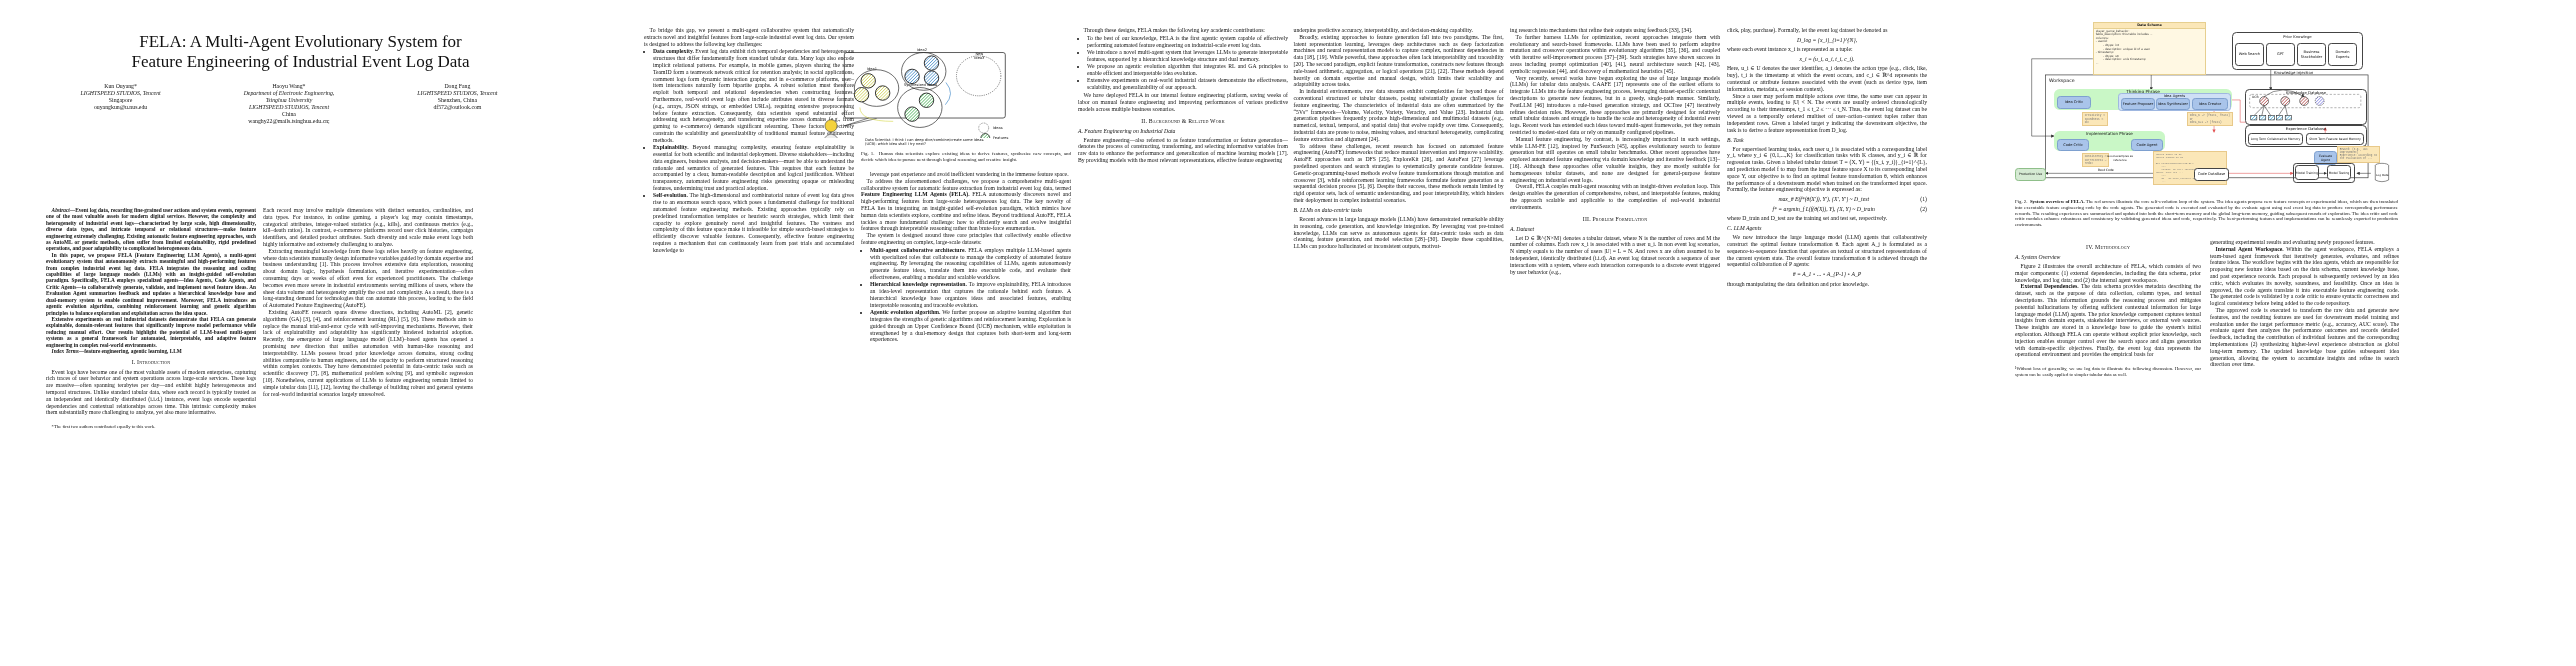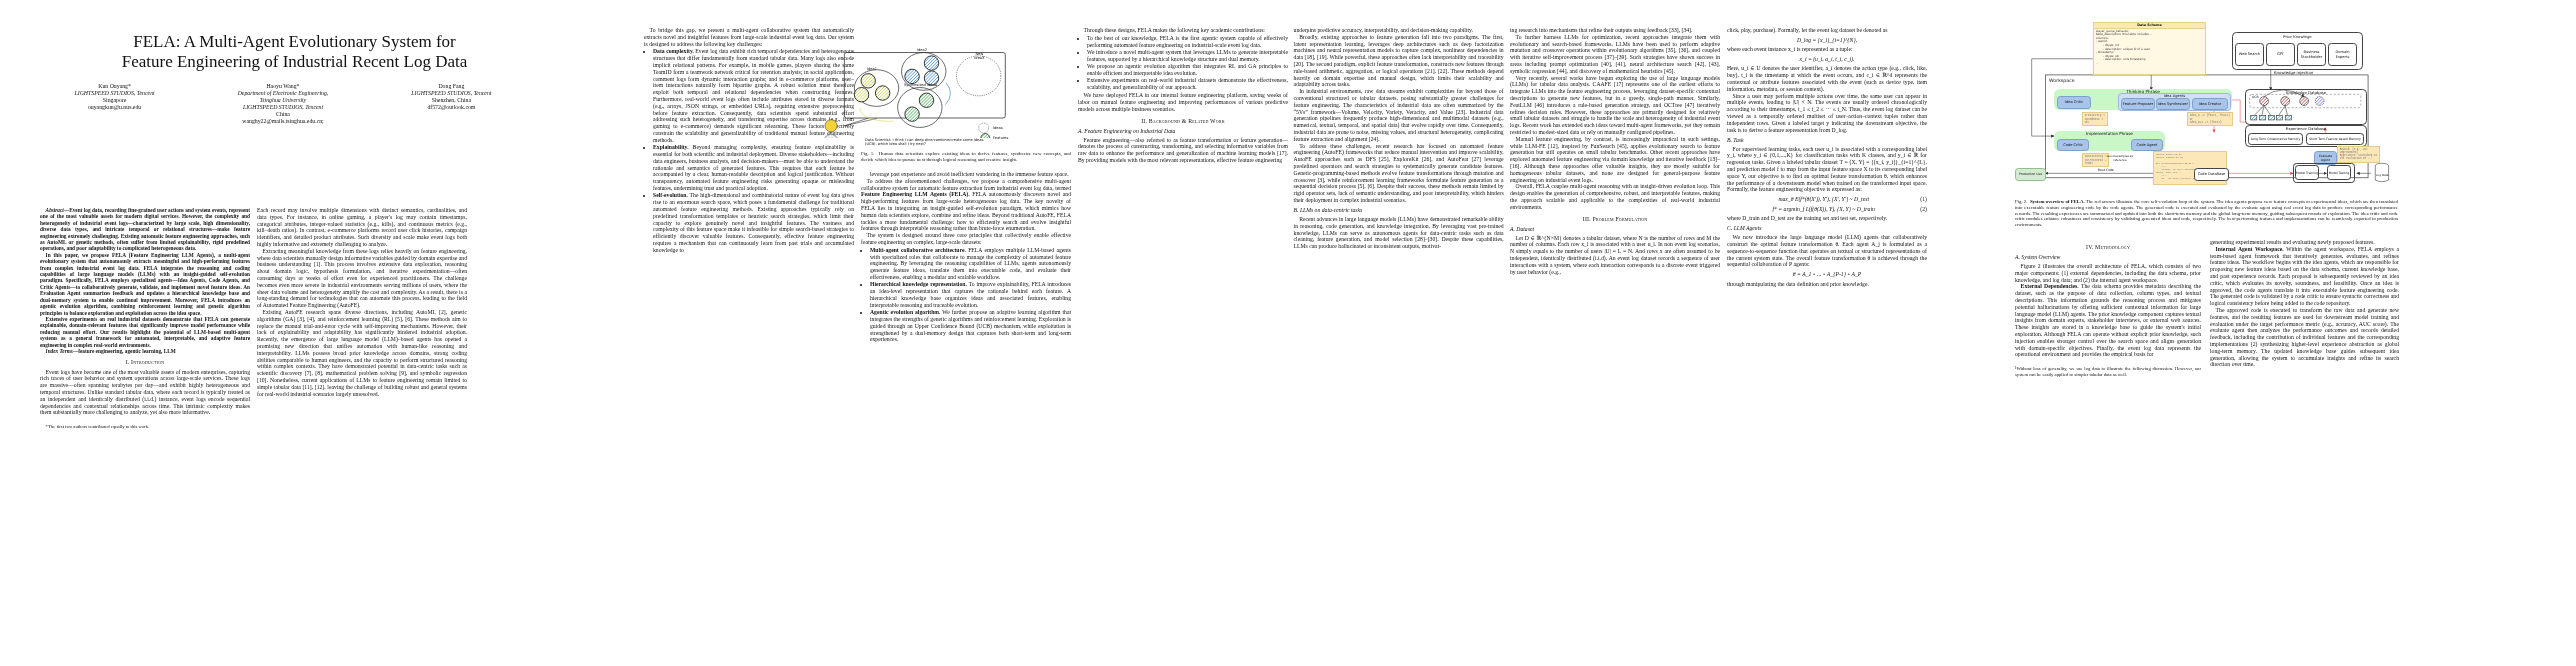--- a/index.html
+++ b/index.html
@@ -31,24 +31,24 @@
   .agent{background:#a9c4ea;border-color:#7ea0cf;}
   .green{background:#c9f7c6;border:none;border-radius:5.6px;}
   .note{position:absolute;background:#fbe7b8;border:0.6px solid #e8c98a;font-family:"Liberation Mono",monospace;font-size:2.8px;line-height:3.4px;padding:1.1px 1.7px;color:#777;white-space:pre;}
   .lbl{position:absolute;font-family:"DejaVu Sans",sans-serif;font-size:3.9px;white-space:nowrap;}
 </style>
 </head>
 <body>
 
 <div class="arxiv">arXiv:2510.25223v1  [cs.AI]  29 Oct 2025</div>
 
-<div class="page" style="left:0;width:642px;">
+<div class="page" style="left:6px;width:642px;">
   <div class="title" style="left:50px;top:32px;width:489px;">
     <div>FELA: A Multi-Agent Evolutionary System for</div>
-    <div>Feature Engineering of Industrial Recent Log Data</div>
+    <div>Feature Engineering of Industrial Event Log Data</div>
   </div>
   <div class="authors" style="left:33px;top:83px;width:500px;">
     <div>
       <div>Kun Ouyang*</div>
       <div class="it">LIGHTSPEED STUDIOS, Tencent</div>
       <div>Singapore</div>
       <div>ouyangkun@u.nus.edu</div>
     </div>
     <div>
       <div>Haoyu Wang*</div>

